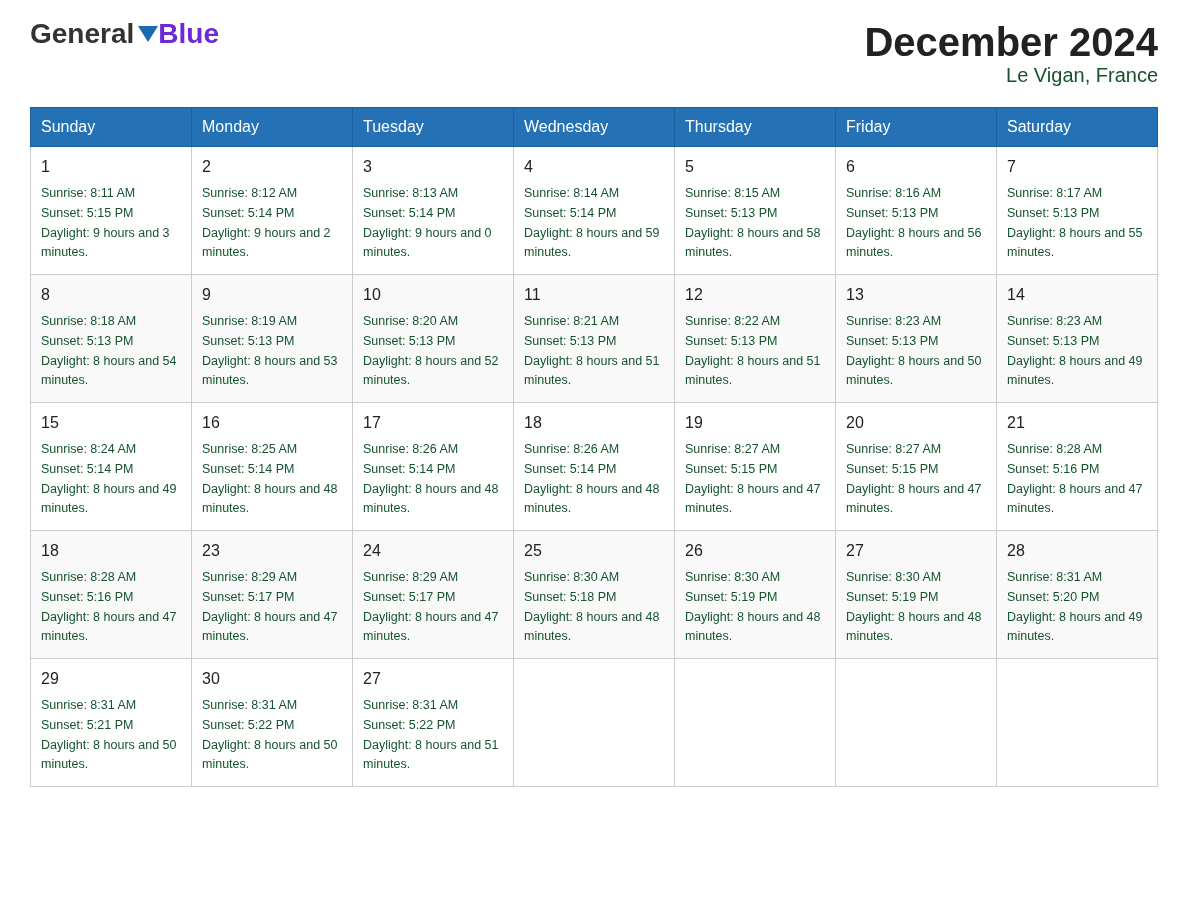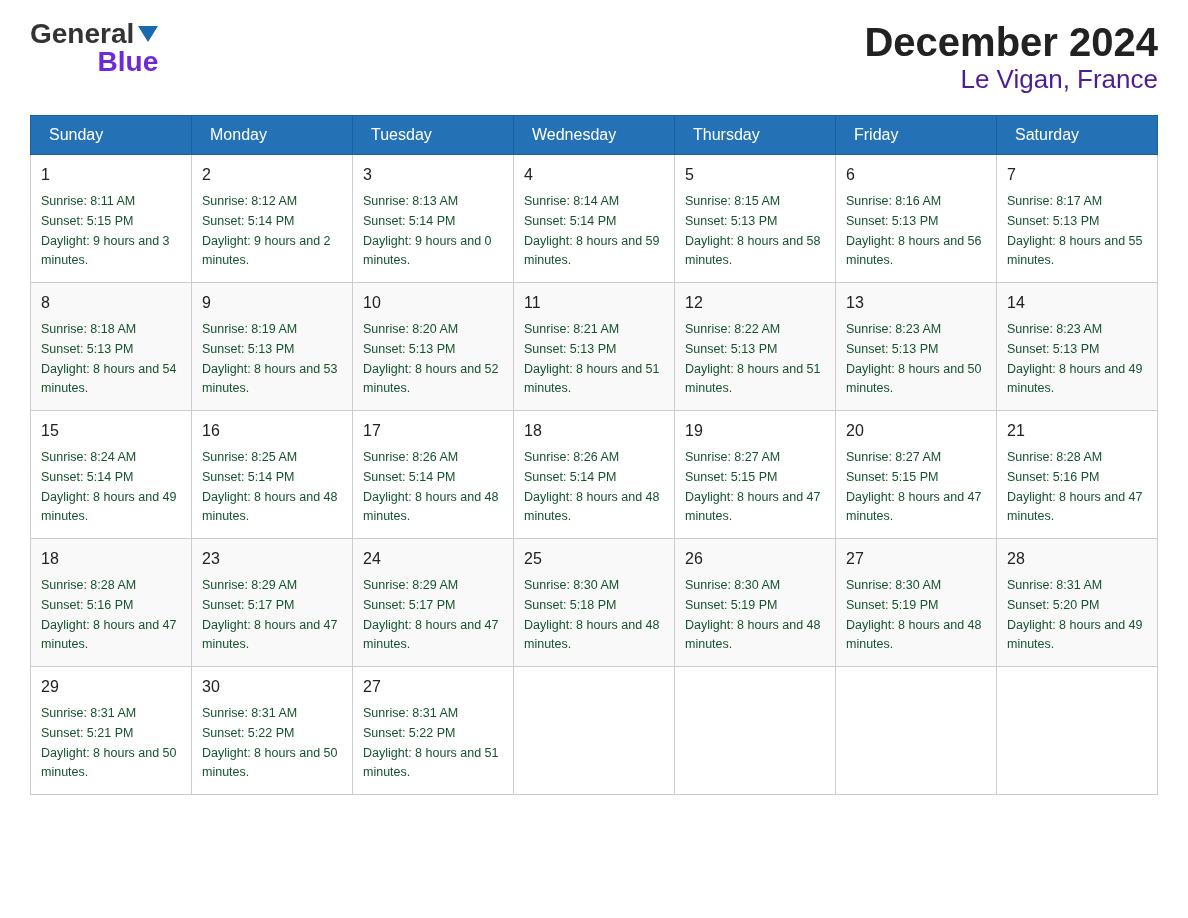--- a/index.html
+++ b/index.html
@@ -11,21 +11,20 @@
       padding: 20px 30px;
     }
     .header {
       display: flex;
       justify-content: space-between;
       align-items: flex-start;
       margin-bottom: 20px;
     }
     .logo {
       display: flex;
-      flex-direction: column;
       align-items: flex-end;
     }
     .logo-general {
       font-size: 28px;
       font-weight: bold;
       color: #333;
       line-height: 1;
     }
     .logo-blue {
       font-size: 28px;
@@ -50,32 +49,32 @@
     .title-block {
       text-align: right;
     }
     .title-month {
       font-size: 40px;
       font-weight: bold;
       color: #222;
       line-height: 1.1;
     }
     .title-location {
-      font-size: 26px;
-      color: #4c1d95;
+      font-size: 20px;
+      color: #14532d;
     }
     table {
       width: 100%;
       border-collapse: collapse;
       font-size: 13px;
     }
     thead tr th {
       background-color: #2472b5;
       color: #fff;
-      padding: 10px 18px;
+      padding: 10px 10px;
       text-align: left;
       font-size: 16px;
       font-weight: normal;
       border: 1px solid #1a5f9e;
     }
     tbody tr td {
       vertical-align: top;
       padding: 8px 10px 12px 10px;
       border: 1px solid #ccc;
       color: #333;

